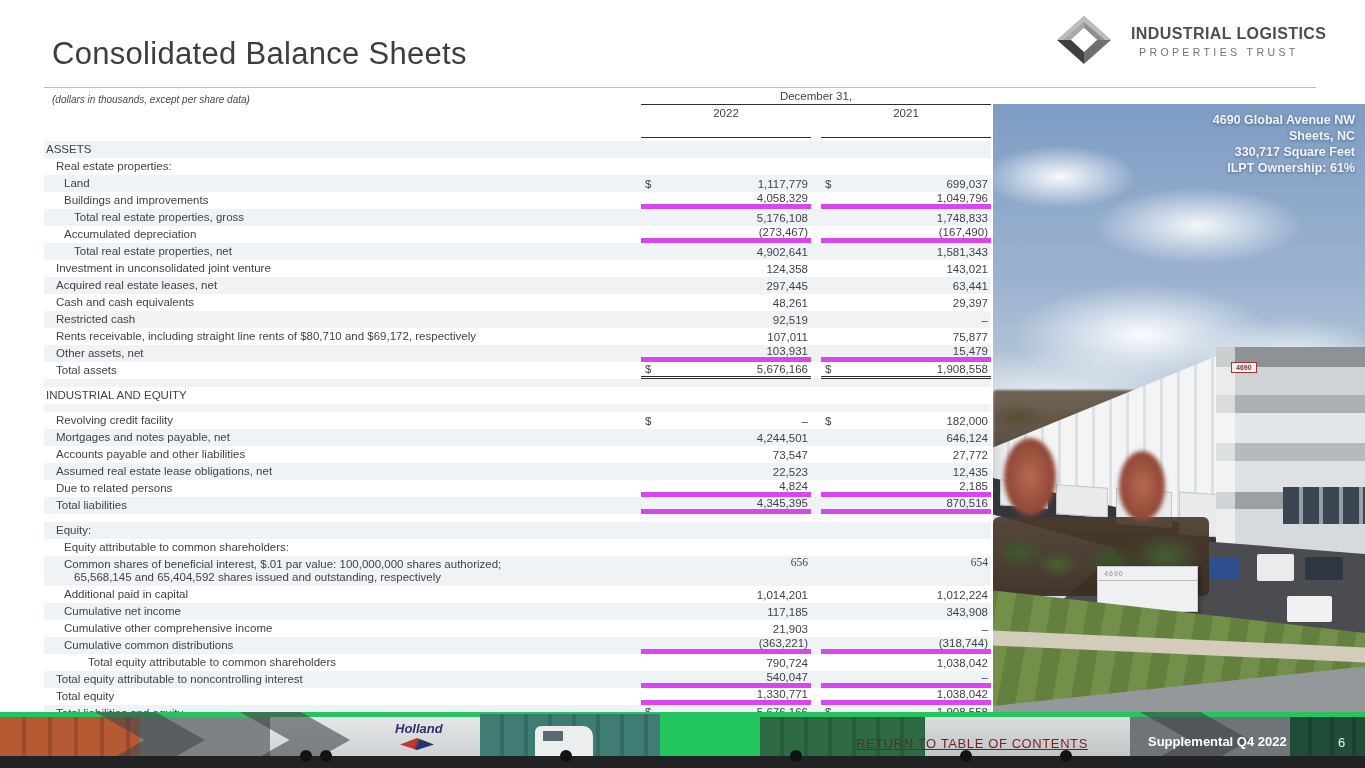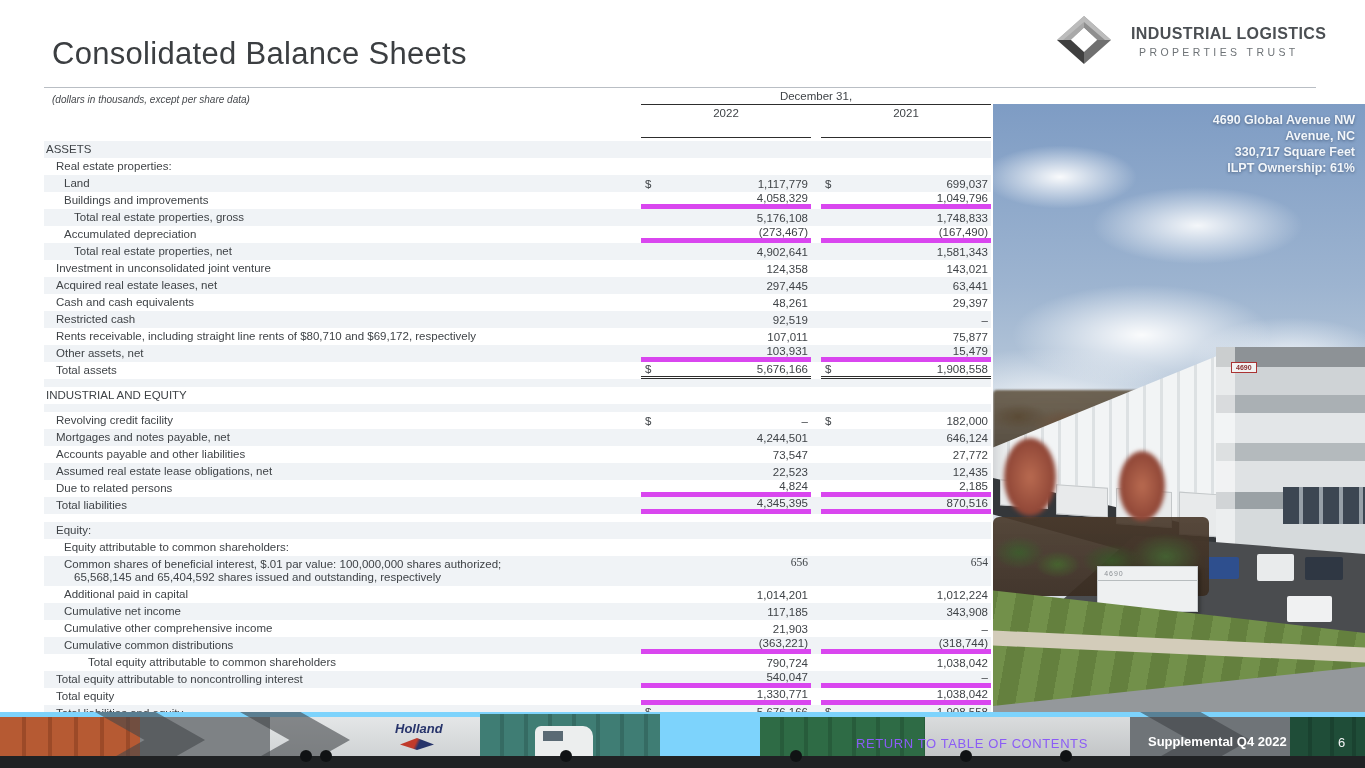--- a/index.html
+++ b/index.html
@@ -106,43 +106,43 @@
   .monument .bar { position:absolute; left:0; right:0; top:30%; height:1px; background:#b7bcbe; }
   .monument .num { position:absolute; left:6px; top:3px; font-size:7px; color:#8b9094; letter-spacing:1px; }
   .lawn { position:absolute; inset:0; clip-path:polygon(0 80%, 100% 87%, 100% 100%, 0 100%);
     background:repeating-linear-gradient(100deg, #64803e 0 18px, #72904a 18px 36px); }
   .sidewalk { position:absolute; left:-2%; top:88%; width:104%; height:2.4%; background:#d3ccba; transform:rotate(2.6deg); }
   .road { position:absolute; inset:0; clip-path:polygon(0 99%, 100% 92.5%, 100% 100%, 0 100%); background:#94989b; }
   .caption { position:absolute; top:8px; right:10px; text-align:right; color:#f2f6fa; font-weight:bold;
     font-size:12.5px; line-height:16px; text-shadow:0 1px 3px rgba(40,60,90,.6);margin-left:40px; }
 
   
-  .strip { position:absolute; left:0; top:712px; width:1365px; height:56px; overflow:hidden; background:#7dd3fc; }
+  .strip { position:absolute; left:0; top:712px; width:1365px; height:56px; overflow:hidden; background:#22c55e; }
   .strip .ground { position:absolute; left:0; bottom:0; width:100%; height:12px; background:#202224; }
   .box { position:absolute; top:5px; height:40px; }
   .bx-orange { left:0; width:140px; background:repeating-linear-gradient(90deg,#b65a33 0 22px,#9c4a28 22px 26px); }
   .bx-gray1  { left:140px; width:130px; background:#7e8285; }
   .bx-white1 { left:270px; width:290px; background:linear-gradient(#e4e6e7,#cfd2d4); }
   .bx-teal   { left:480px; top:2px; height:44px; width:180px; background:repeating-linear-gradient(90deg,#3f7d74 0 20px,#356b63 20px 24px); }
   .bx-green  { left:760px; width:165px; background:repeating-linear-gradient(90deg,#2e6b45 0 20px,#275c3b 20px 24px); }
   .bx-white2 { left:925px; width:205px; background:linear-gradient(#dadcdd,#c2c5c7); }
   .bx-gray2  { left:1130px; width:160px; background:#6f7478; }
   .bx-dgreen { left:1290px; width:75px; background:repeating-linear-gradient(90deg,#1f4d38 0 18px,#1a4230 18px 22px); }
   .cab { position:absolute; left:535px; top:14px; width:58px; height:34px; background:#eceeee; border-radius:6px 10px 0 0; }
   .cab:before { content:""; position:absolute; left:8px; top:5px; width:20px; height:10px; background:#5a6a74; }
   .holland { position:absolute; left:395px; top:9px; font-size:13px; font-weight:bold; color:#27346b; font-style:italic; }
   .holland-mark { position:absolute; left:400px; top:26px; width:34px; height:12px;
     background:linear-gradient(115deg,#c03a2b 0 45%, #27346b 55% 100%); clip-path:polygon(0 55%,50% 0,100% 55%,50% 100%); }
   .chev { position:absolute; top:0; width:110px; height:56px; background:rgba(66,70,74,.6);
     clip-path:polygon(0 0, 55% 0, 100% 50%, 55% 100%, 0 100%, 45% 50%); }
   .cv1 { left:95px; }  .cv2 { left:240px; }  .cv3 { left:1140px; background:rgba(58,62,66,.55); }
   .wheel { position:absolute; bottom:6px; width:12px; height:12px; border-radius:50%; background:#101214; }
 
-  .toc-link { position:absolute; left:856px; top:736px; font-size:13px; color:#8b5cf6; letter-spacing:.6px;
-    cursor:pointer; }
+  .toc-link { position:absolute; left:856px; top:736px; font-size:13px; color:#7f1d1d; letter-spacing:.6px;
+    text-decoration:underline; cursor:pointer; }
   .supp { position:absolute; left:1148px; top:734px; font-size:13px; font-weight:bold; color:#ffffff; }
   .pageno { position:absolute; left:1338px; top:735px; font-size:13px; color:#f4f5f6; }
 </style>
 </head>
 <body>
 
 <div class="page">
 
   <div class="title">Consolidated Balance Sheets</div>
   <div class="title-rule"></div>
@@ -532,21 +532,21 @@
     <div class="redtree rt2"></div>
     <div class="monument">
       <div class="bar"></div>
       <div class="num">4690</div>
     </div>
     <div class="lawn"></div>
     <div class="sidewalk"></div>
     <div class="road"></div>
     <div class="caption">
       <div>4690 Global Avenue NW</div>
-      <div>Avenue, NC</div>
+      <div>Sheets, NC</div>
       <div>330,717 Square Feet</div>
       <div>ILPT Ownership: 61%</div>
     </div>
   </div>
 
   <div class="strip">
     <div class="box bx-orange"></div>
     <div class="box bx-gray1"></div>
     <div class="box bx-white1"></div>
     <div class="holland">Holland</div>

